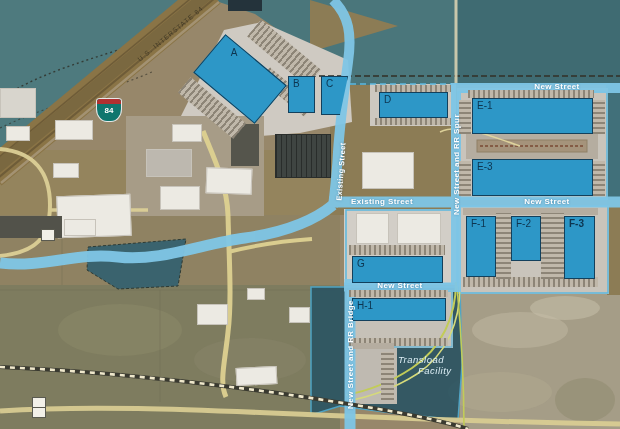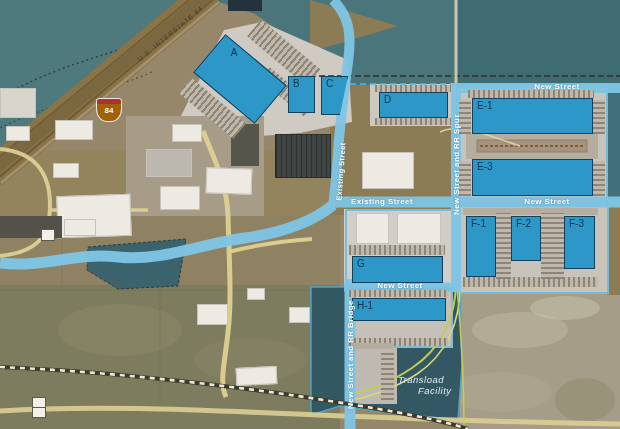--- a/index.html
+++ b/index.html
@@ -20,21 +20,21 @@
   .wb{position:absolute;box-sizing:border-box;background:#ECEAE3;border:1px solid #C7C3BA;}
   
   .rl{position:absolute;color:#FFFFFF;font-size:8px;font-weight:bold;letter-spacing:.4px;
       text-align:center;white-space:nowrap;text-shadow:0 0 2px rgba(40,100,140,.7);}
   .vrl{transform:rotate(-90deg);}
   .hwy-label{position:absolute;color:#3A3422;font-size:6.5px;letter-spacing:1.1px;
       white-space:nowrap;transform:rotate(-39.5deg);opacity:.85;}
   .transload{position:absolute;color:#DCEEF5;font-size:9.5px;font-style:italic;
       line-height:11px;letter-spacing:.5px;}
   
-  .shield{position:absolute;width:24px;height:22px;background:#a16207;
+  .shield{position:absolute;width:24px;height:22px;background:#0f766e;
       border:1px solid #E8E8E8;border-radius:4px 4px 11px 11px/3px 3px 13px 13px;}
   .shield .band{height:5px;background:#B03030;border-radius:3px 3px 0 0;}
   .shield .num{color:#fff;font-size:8px;font-weight:bold;text-align:center;line-height:13px;}
   .marker{position:absolute;background:#F2F0E8;border:1px solid #5A5A50;}
   .dark-bldg{position:absolute;box-sizing:border-box;background:#3F4542;border:1px solid #2A2E2C;
       background-image:repeating-linear-gradient(90deg,rgba(0,0,0,.35) 0 1px,transparent 1px 5px);}
 </style>
 </head>
 <body>
 
@@ -197,21 +197,21 @@
     </div>
     <div class="bldg" style="left:472px;top:159px;width:121px;height:37px;">
       <span>E-3</span>
     </div>
     <div class="bldg" style="left:466px;top:216px;width:30px;height:61px;">
       <span>F-1</span>
     </div>
     <div class="bldg" style="left:511px;top:216px;width:30px;height:45px;">
       <span>F-2</span>
     </div>
-    <div class="bldg" style="left:564px;top:216px;width:31px;height:53px;">
+    <div class="bldg" style="left:564px;top:216px;width:31px;height:63px;font-weight:bold;">
       <span>F-3</span>
     </div>
     <div class="bldg" style="left:352px;top:256px;width:91px;height:27px;">
       <span>G</span>
     </div>
     <div class="bldg" style="left:352px;top:298px;width:94px;height:23px;">
       <span>H-1</span>
     </div>
   </div>
 
@@ -219,21 +219,21 @@
     <div class="hwy-label" style="left:128px;top:27px;width:92px;">U.S. INTERSTATE 84</div>
 
     <div class="rl" style="left:517px;top:82px;width:80px;">New Street</div>
     <div class="rl" style="left:507px;top:197px;width:80px;">New Street</div>
     <div class="rl" style="left:342px;top:197px;width:80px;">Existing Street</div>
     <div class="rl" style="left:360px;top:281px;width:80px;">New Street</div>
     <div class="rl vrl" style="left:401px;top:160px;width:110px;">New Street and RR Spur</div>
     <div class="rl vrl" style="left:292px;top:350px;width:116px;">New Street and RR Bridge</div>
     <div class="rl" style="left:305px;top:167px;width:72px;transform:rotate(-86deg);font-size:7.5px;">Existing Street</div>
 
-    <div class="transload" style="left:398px;top:374px;width:76px;">
+    <div class="transload" style="left:398px;top:354px;width:76px;">
       <div>Transload</div>
       <div style="padding-left:20px;">Facility</div>
     </div>
 
     <div class="shield" style="left:96px;top:98px;">
       <div class="band"></div>
       <div class="num">84</div>
     </div>
 
     <div class="marker" style="left:32px;top:397px;width:12px;height:9px;"></div>

